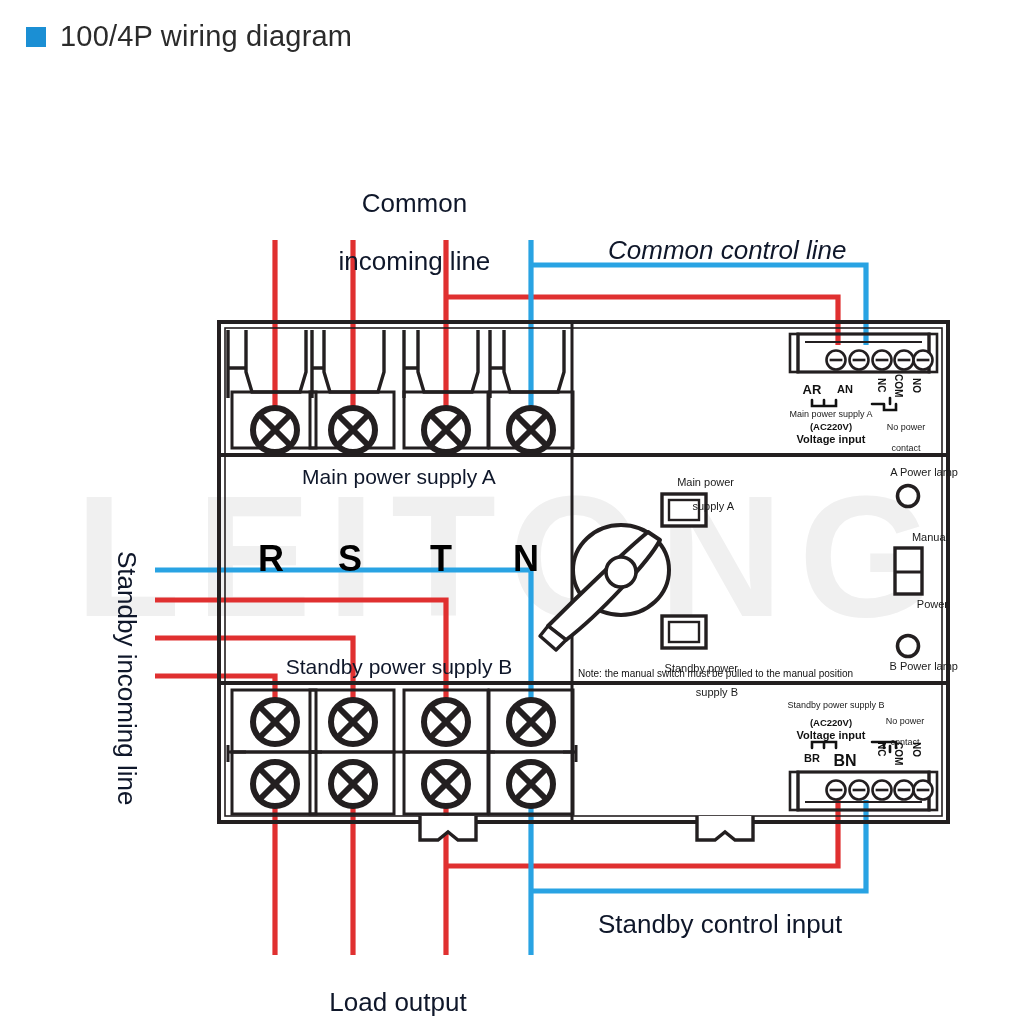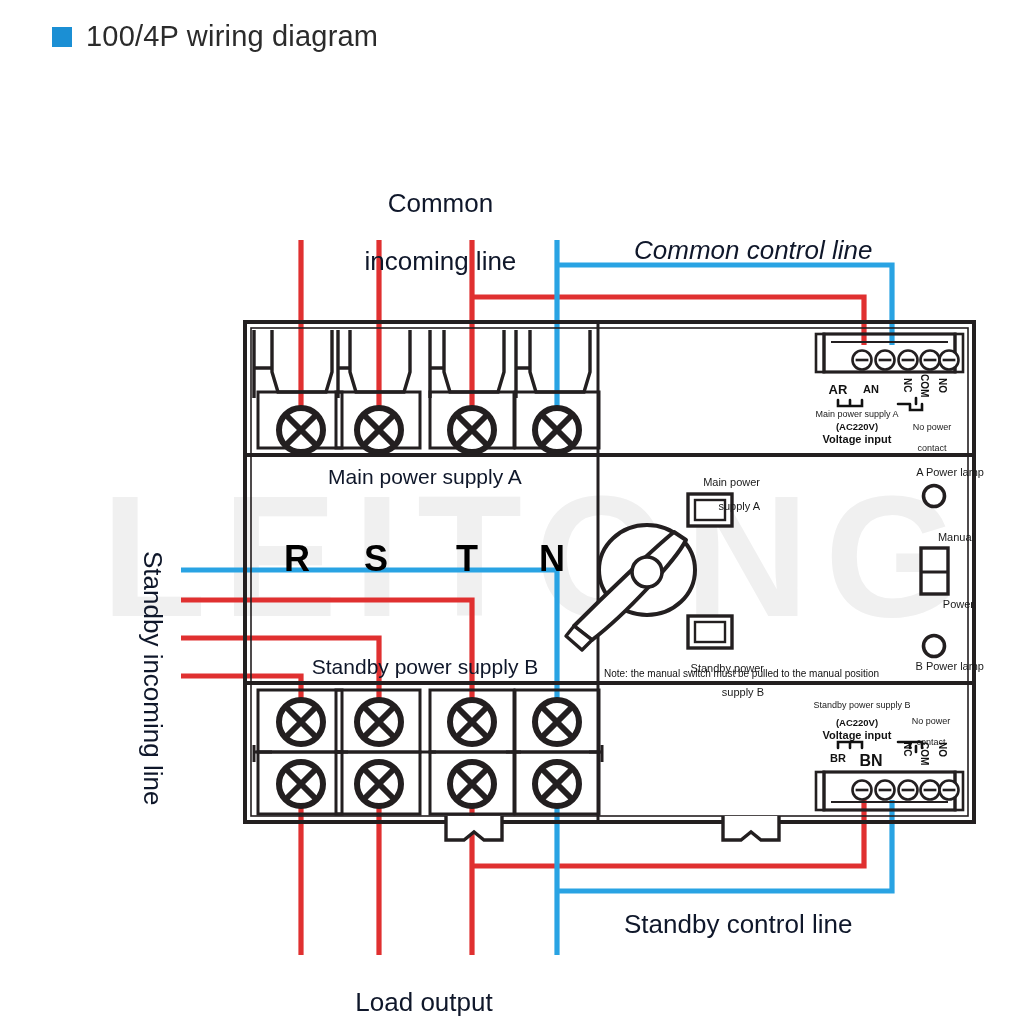--- a/index.html
+++ b/index.html
@@ -2,21 +2,21 @@
 <html><head>
 <meta charset="utf-8">
 <title>100/4P wiring diagram</title>
 <style>
   html,body{margin:0;padding:0;background:#ffffff;}
   body{
     width:1024px;height:1024px;position:relative;overflow:hidden;
     font-family:"Liberation Sans","DejaVu Sans",sans-serif;
     color:#231f20;
   }
-  #stage{position:absolute;inset:0;margin-left:26px;}
+  #stage{position:absolute;inset:0;}
 
   
   .hdr{position:absolute;left:26px;top:20px;display:flex;align-items:center;gap:14px;}
   .hdr-bullet{width:20px;height:20px;background:#1b8fd4;display:block;}
   .hdr-text{font-size:29px;letter-spacing:.2px;color:#2b2b2b;white-space:nowrap;}
 
   
   .watermark{
     position:absolute;left:30px;top:470px;width:964px;
     font-size:172px;font-weight:bold;letter-spacing:16px;
@@ -237,21 +237,21 @@
 
   <div class="lbl lbl-big" style="left:255px;top:160px;width:290px;">
     <span>Common</span><br>
     <span>incoming line</span>
   </div>
 
   <div class="lbl lbl-big" style="left:608px;top:236px;width:320px;text-align:left;font-style:italic;">Common control line</div>
 
   <div class="lbl lbl-big vert" style="left:112px;top:538px;height:280px;">Standby incoming line</div>
 
-  <div class="lbl lbl-big" style="left:598px;top:910px;width:330px;text-align:left;">Standby control line</div>
+  <div class="lbl lbl-big" style="left:598px;top:910px;width:330px;text-align:left;">Standby control input</div>
 
   <div class="lbl lbl-big" style="left:248px;top:988px;width:300px;">Load output</div>
 
   <div class="lbl lbl-mid" style="left:234px;top:465px;width:330px;text-align:center;">Main power supply A</div>
 
   <div class="lbl lbl-mid" style="left:234px;top:655px;width:330px;text-align:center;">Standby power supply B</div>
 
   <div class="lbl lbl-rstn" style="left:258px;top:538px;">R</div>
   <div class="lbl lbl-rstn" style="left:338px;top:538px;">S</div>
   <div class="lbl lbl-rstn" style="left:430px;top:538px;">T</div>

